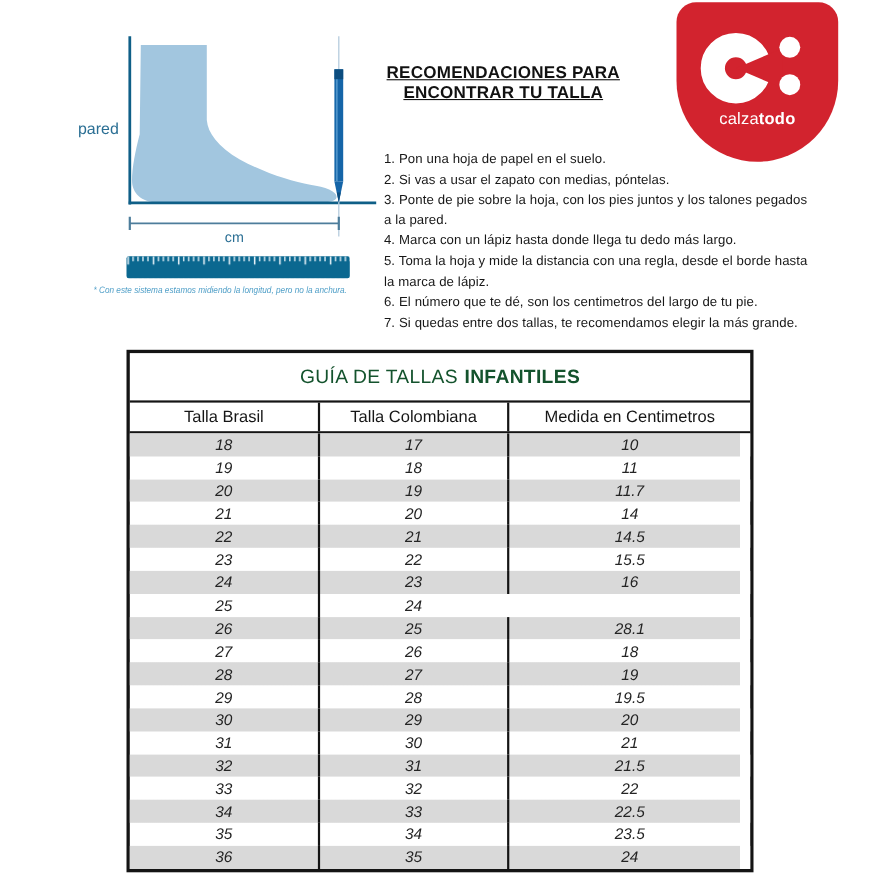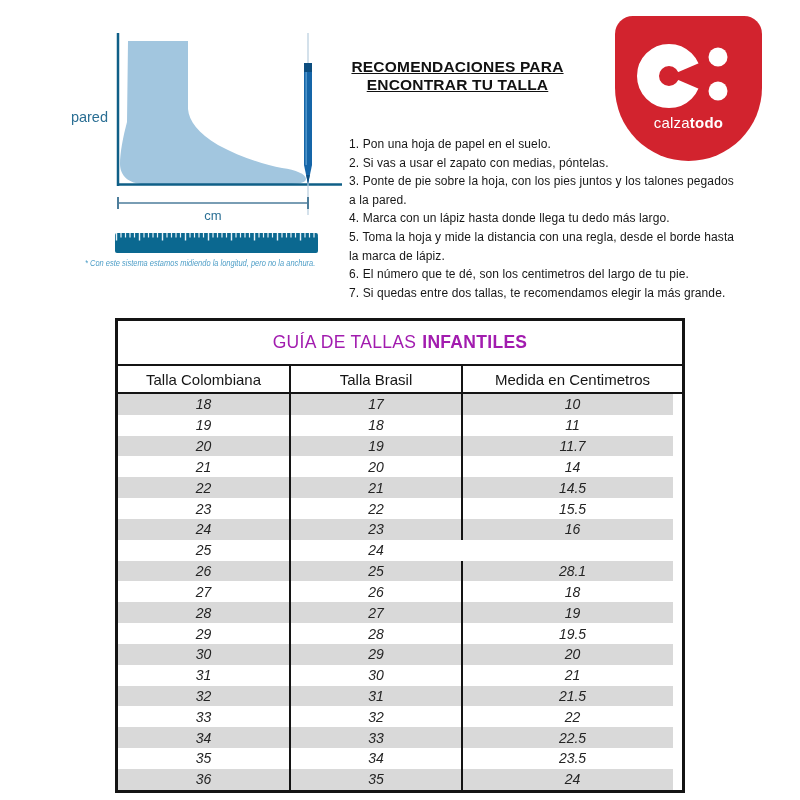--- a/index.html
+++ b/index.html
@@ -25,38 +25,38 @@
     white-space:pre-line;letter-spacing:.2px;text-decoration:underline;
   }
   .reco-list{left:349px;top:135px;width:450px;}
   .reco-item{
     margin:0;font-size:12px;line-height:18.6px;color:#171717;
     white-space:pre-wrap;letter-spacing:.1px;
   }
 
   
   .logo-badge{
-    left:615px;top:16px;width:147px;height:145px;background:#d2232e;
+    left:615px;top:2px;width:147px;height:145px;background:#d2232e;
     border-radius:18px 18px 74px 74px;
   }
   .logo-mark{position:absolute;left:0;top:12px;}
   .logo-word{
     position:absolute;left:0;top:98px;width:100%;text-align:center;
     color:#ffffff;font-size:15px;letter-spacing:.2px;
   }
   .logo-word .bold{font-weight:bold;}
 
   
   .size-table{
     left:115px;top:318px;width:570px;box-sizing:border-box;
     border:3px solid #141414;background:#fff;
   }
   .t-title{
     height:43px;display:flex;align-items:center;justify-content:center;
-    font-size:17.5px;letter-spacing:.3px;border-bottom:2px solid #141414;color:#a21caf;
+    font-size:17.5px;letter-spacing:.3px;border-bottom:2px solid #141414;color:#14532d;
   }
   .t-title .bold{font-weight:bold;margin-left:.34em;}
   .t-head{
     display:grid;grid-template-columns:171px 172px 221px;
     height:26px;border-bottom:2px solid #141414;
   }
   .t-head .t-cell{font-size:15px;color:#161616;}
   .t-cell{
     display:flex;align-items:center;justify-content:center;
     box-sizing:border-box;
@@ -150,22 +150,22 @@
   </svg>
   <div class="logo-word"><span>calza</span><span class="bold">todo</span></div>
 </div>
 
 <div class="abs size-table">
   <div class="t-title">
       <span>GUÍA DE TALLAS</span>
       <span class="bold">INFANTILES</span>
     </div>
   <div class="t-head">
+    <div class="t-cell">Talla Brasil</div>
     <div class="t-cell">Talla Colombiana</div>
-    <div class="t-cell">Talla Brasil</div>
     <div class="t-cell">Medida en Centimetros</div>
   </div>
   <div id="t-body">
       <div class="t-row striped">
         <div class="t-cell">18</div>
         <div class="t-cell">17</div>
         <div class="t-cell">10</div>
       </div>
       <div class="t-row">
         <div class="t-cell">19</div>

